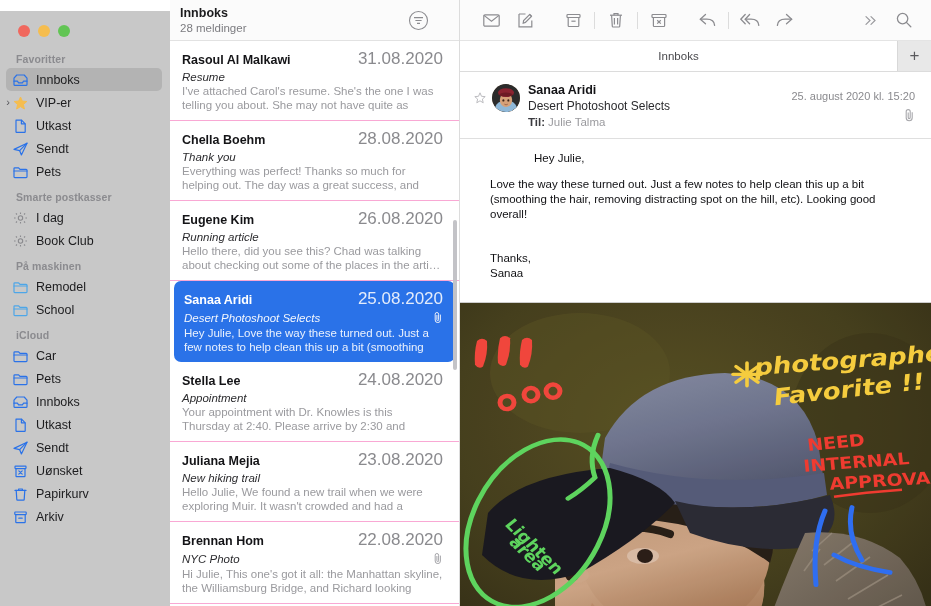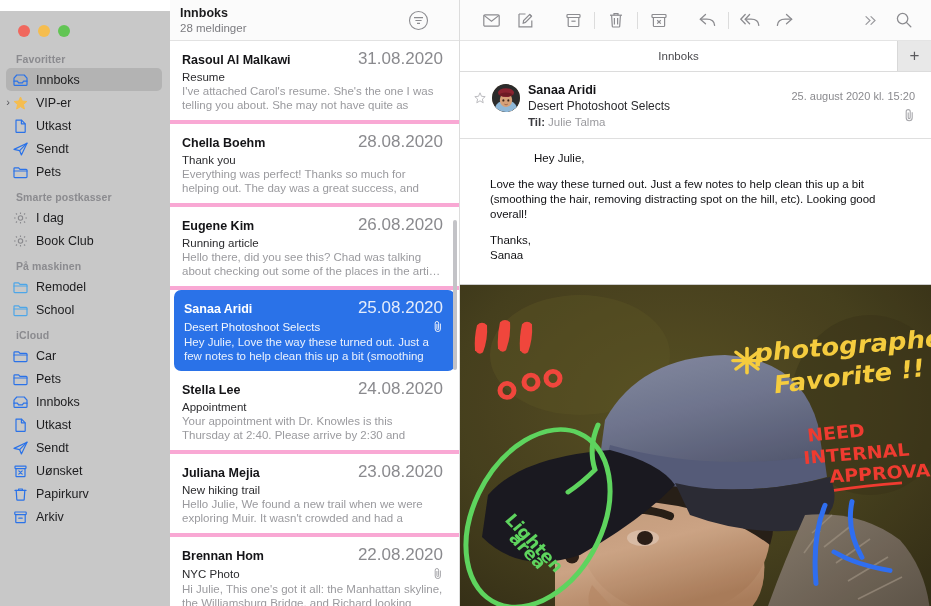--- a/index.html
+++ b/index.html
@@ -85,27 +85,27 @@
     padding-left: 10px;
     background: #fbfbfb;
   }
   .lh-title { font-size: 12.5px; font-weight: 700; color: #1c1c1e; line-height: 15px; }
   .lh-sub { font-size: 11.5px; color: #7c7c80; line-height: 14px; }
   .list-divider { height: 1px; background: #e2e2e2; }
   .msglist { flex: 1; overflow: hidden; position: relative; }
   .msg {
     padding: 8px 16px 8px 12px;
     position: relative;
-    border-bottom: 4px solid #f9a8d4;
+    border-bottom: 1px solid #f9a8d4;
   }
   .msg:last-child { border-bottom: none; }
   .msg-top { display: flex; align-items: baseline; justify-content: space-between; }
   .msg-from { font-size: 12.5px; font-weight: 700; color: #141417; }
   .msg-date { font-size: 17px; color: #8a8a8e; white-space: nowrap; padding-left: 6px; }
-  .msg-subject { font-size: 11.5px; color: #2b2b2e; margin-top: 2px; display: flex; justify-content: space-between; align-items: center; }
+  .msg-subject { font-size: 11.5px; color: #2b2b2e; margin-top: 2px; display: flex; justify-content: space-between; align-items: center; font-style: italic; }
   .msg-snippet { font-size: 11.5px; color: #9a9a9e; line-height: 14px; margin-top: 1px; max-height: 28px; overflow: hidden; }
   .msg.selected { background: #2a72e8; border-bottom: none; border-radius: 7px; margin: 0 4px; padding: 8px 12px 8px 10px; }
   .msg.selected .msg-from { color: #fff; }
   .msg.selected .msg-date { color: #e4ecfb; }
   .msg.selected .msg-subject { color: #f2f6fd; }
   .msg.selected .msg-snippet { color: #eaf1fd; }
   .clip { font-size: 11px; color: #a6a6aa; margin-left: 6px; }
   .msg.selected .clip { color: #e8eefb; }
   .list-scrollbar {
     position: absolute; right: 2px; top: 220px;
@@ -594,21 +594,21 @@
         <div class="hdr-clip">
           <svg width="11" height="14" viewBox="0 0 11 14" fill="none" stroke="#a8a8ac" stroke-width="1.1">
             <path d="M8.2 4.2 V9.8 a3 3 0 0 1 -6 0 V3.6 a2 2 0 0 1 4 0 V9.6 a1 1 0 0 1 -2 0 V4.6"></path>
           </svg>
         </div>
       </div>
     </div>
 
     <div class="msg-body" id="msgbody">
         <div style="margin-bottom: 11px; margin-left: 44px;">Hey Julie,</div>
-        <div style="margin-bottom: 11px;">Love the way these turned out. Just a few notes to help clean this up a bit (smoothing the hair, removing distracting spot on the hill, etc). Looking good overall!</div>
+        <div style="margin-bottom: 29px;">Love the way these turned out. Just a few notes to help clean this up a bit (smoothing the hair, removing distracting spot on the hill, etc). Looking good overall!</div>
         <div style="margin-bottom: 0px;">Thanks,</div>
         <div style="margin-bottom: 11px;">Sanaa</div>
       </div>
 
     <div class="photo-wrap">
       <svg class="photo" viewBox="0 0 471 344" preserveAspectRatio="xMidYMid slice">
         <defs>
           <radialGradient id="bgg" cx="45%" cy="35%" r="85%">
             <stop offset="0%" stop-color="#5d5526"></stop>
             <stop offset="55%" stop-color="#4a431f"></stop>

